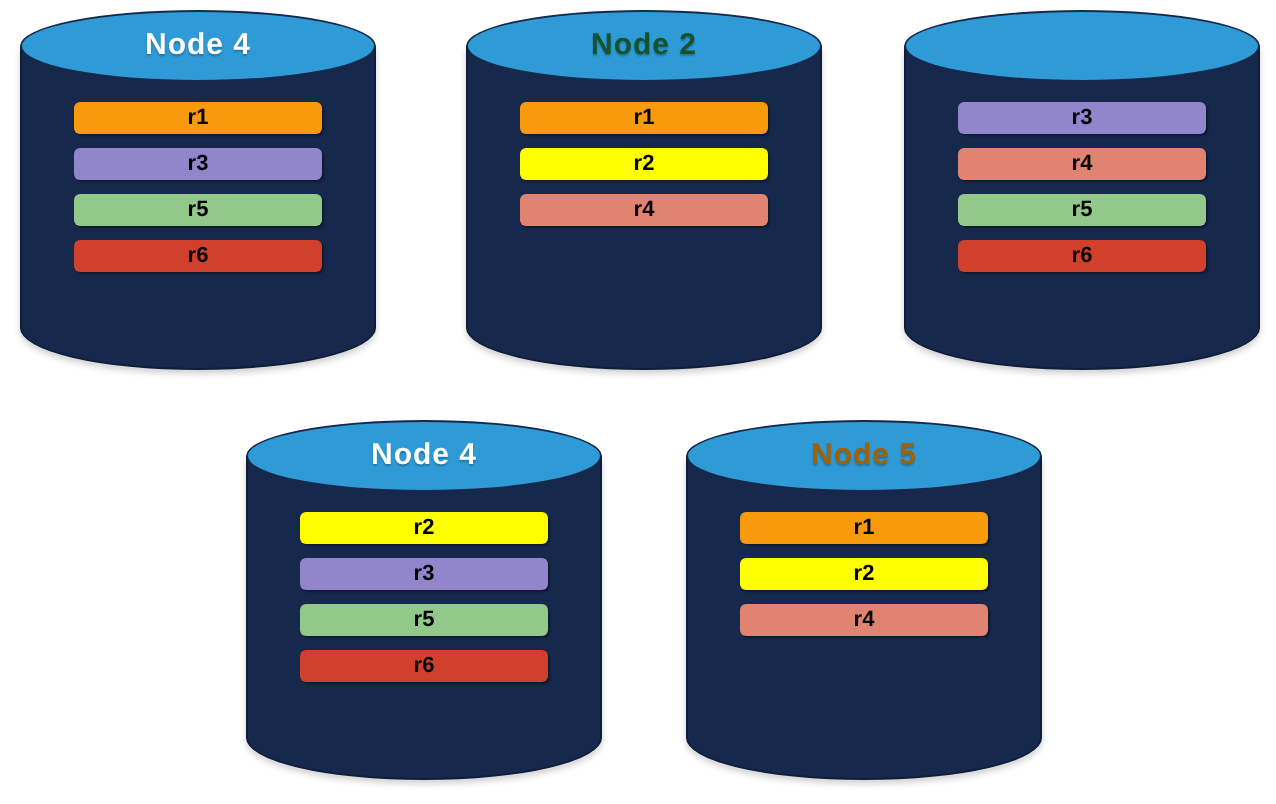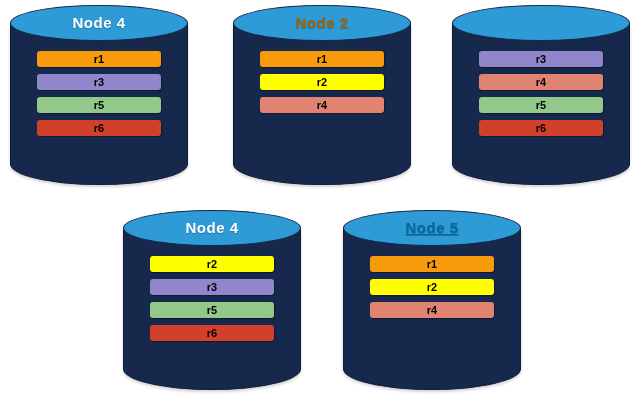--- a/index.html
+++ b/index.html
@@ -101,21 +101,21 @@
       <div class="bars" style="top: 42px;">
         <div class="bar" style="background: rgb(247, 154, 12); width: 124px; color: rgb(0, 0, 0);">r1</div>
         <div class="bar" style="background: rgb(145, 134, 204); width: 124px; color: rgb(0, 0, 0);">r3</div>
         <div class="bar" style="background: rgb(146, 201, 138); width: 124px; color: rgb(0, 0, 0);">r5</div>
         <div class="bar" style="background: rgb(208, 64, 42); width: 124px; color: rgb(0, 0, 0);">r6</div>
       </div>
     </div>
     <div class="node" style="left: 233px; top: 5px; width: 178px; height: 180px;">
       <div class="cyl-body" style="background: rgb(22, 40, 76); border-color: rgb(15, 29, 56);"></div>
       <div class="cyl-top" style="background: rgb(46, 155, 214); border-color: rgb(22, 40, 76);"></div>
-      <div class="cyl-label" style="color: #a16207;">Node  2</div>
+      <div class="cyl-label" style="color: #14532d;">Node  2</div>
       <div class="bars" style="top: 42px;">
         <div class="bar" style="background: rgb(247, 154, 12); width: 124px; color: rgb(0, 0, 0);">r1</div>
         <div class="bar" style="background: rgb(255, 255, 0); width: 124px; color: rgb(0, 0, 0);">r2</div>
         <div class="bar" style="background: rgb(224, 132, 113); width: 124px; color: rgb(0, 0, 0);">r4</div>
       </div>
     </div>
     <div class="node" style="left: 452px; top: 5px; width: 178px; height: 180px;">
       <div class="cyl-body" style="background: rgb(22, 40, 76); border-color: rgb(15, 29, 56);"></div>
       <div class="cyl-top" style="background: rgb(46, 155, 214); border-color: rgb(22, 40, 76);"></div>
       <div class="bars" style="top: 42px;">
@@ -132,20 +132,20 @@
       <div class="bars" style="top: 42px;">
         <div class="bar" style="background: rgb(255, 255, 0); width: 124px; color: rgb(0, 0, 0);">r2</div>
         <div class="bar" style="background: rgb(145, 134, 204); width: 124px; color: rgb(0, 0, 0);">r3</div>
         <div class="bar" style="background: rgb(146, 201, 138); width: 124px; color: rgb(0, 0, 0);">r5</div>
         <div class="bar" style="background: rgb(208, 64, 42); width: 124px; color: rgb(0, 0, 0);">r6</div>
       </div>
     </div>
     <div class="node" style="left: 343px; top: 210px; width: 178px; height: 180px;">
       <div class="cyl-body" style="background: rgb(22, 40, 76); border-color: rgb(15, 29, 56);"></div>
       <div class="cyl-top" style="background: rgb(46, 155, 214); border-color: rgb(22, 40, 76);"></div>
-      <div class="cyl-label" style="color: #0369a1; text-decoration: underline;">Node  5</div>
+      <div class="cyl-label" style="color: #a16207;">Node  5</div>
       <div class="bars" style="top: 42px;">
         <div class="bar" style="background: rgb(247, 154, 12); width: 124px; color: rgb(0, 0, 0);">r1</div>
         <div class="bar" style="background: rgb(255, 255, 0); width: 124px; color: rgb(0, 0, 0);">r2</div>
         <div class="bar" style="background: rgb(224, 132, 113); width: 124px; color: rgb(0, 0, 0);">r4</div>
       </div>
     </div>
   </div>
 
 </body></html>

